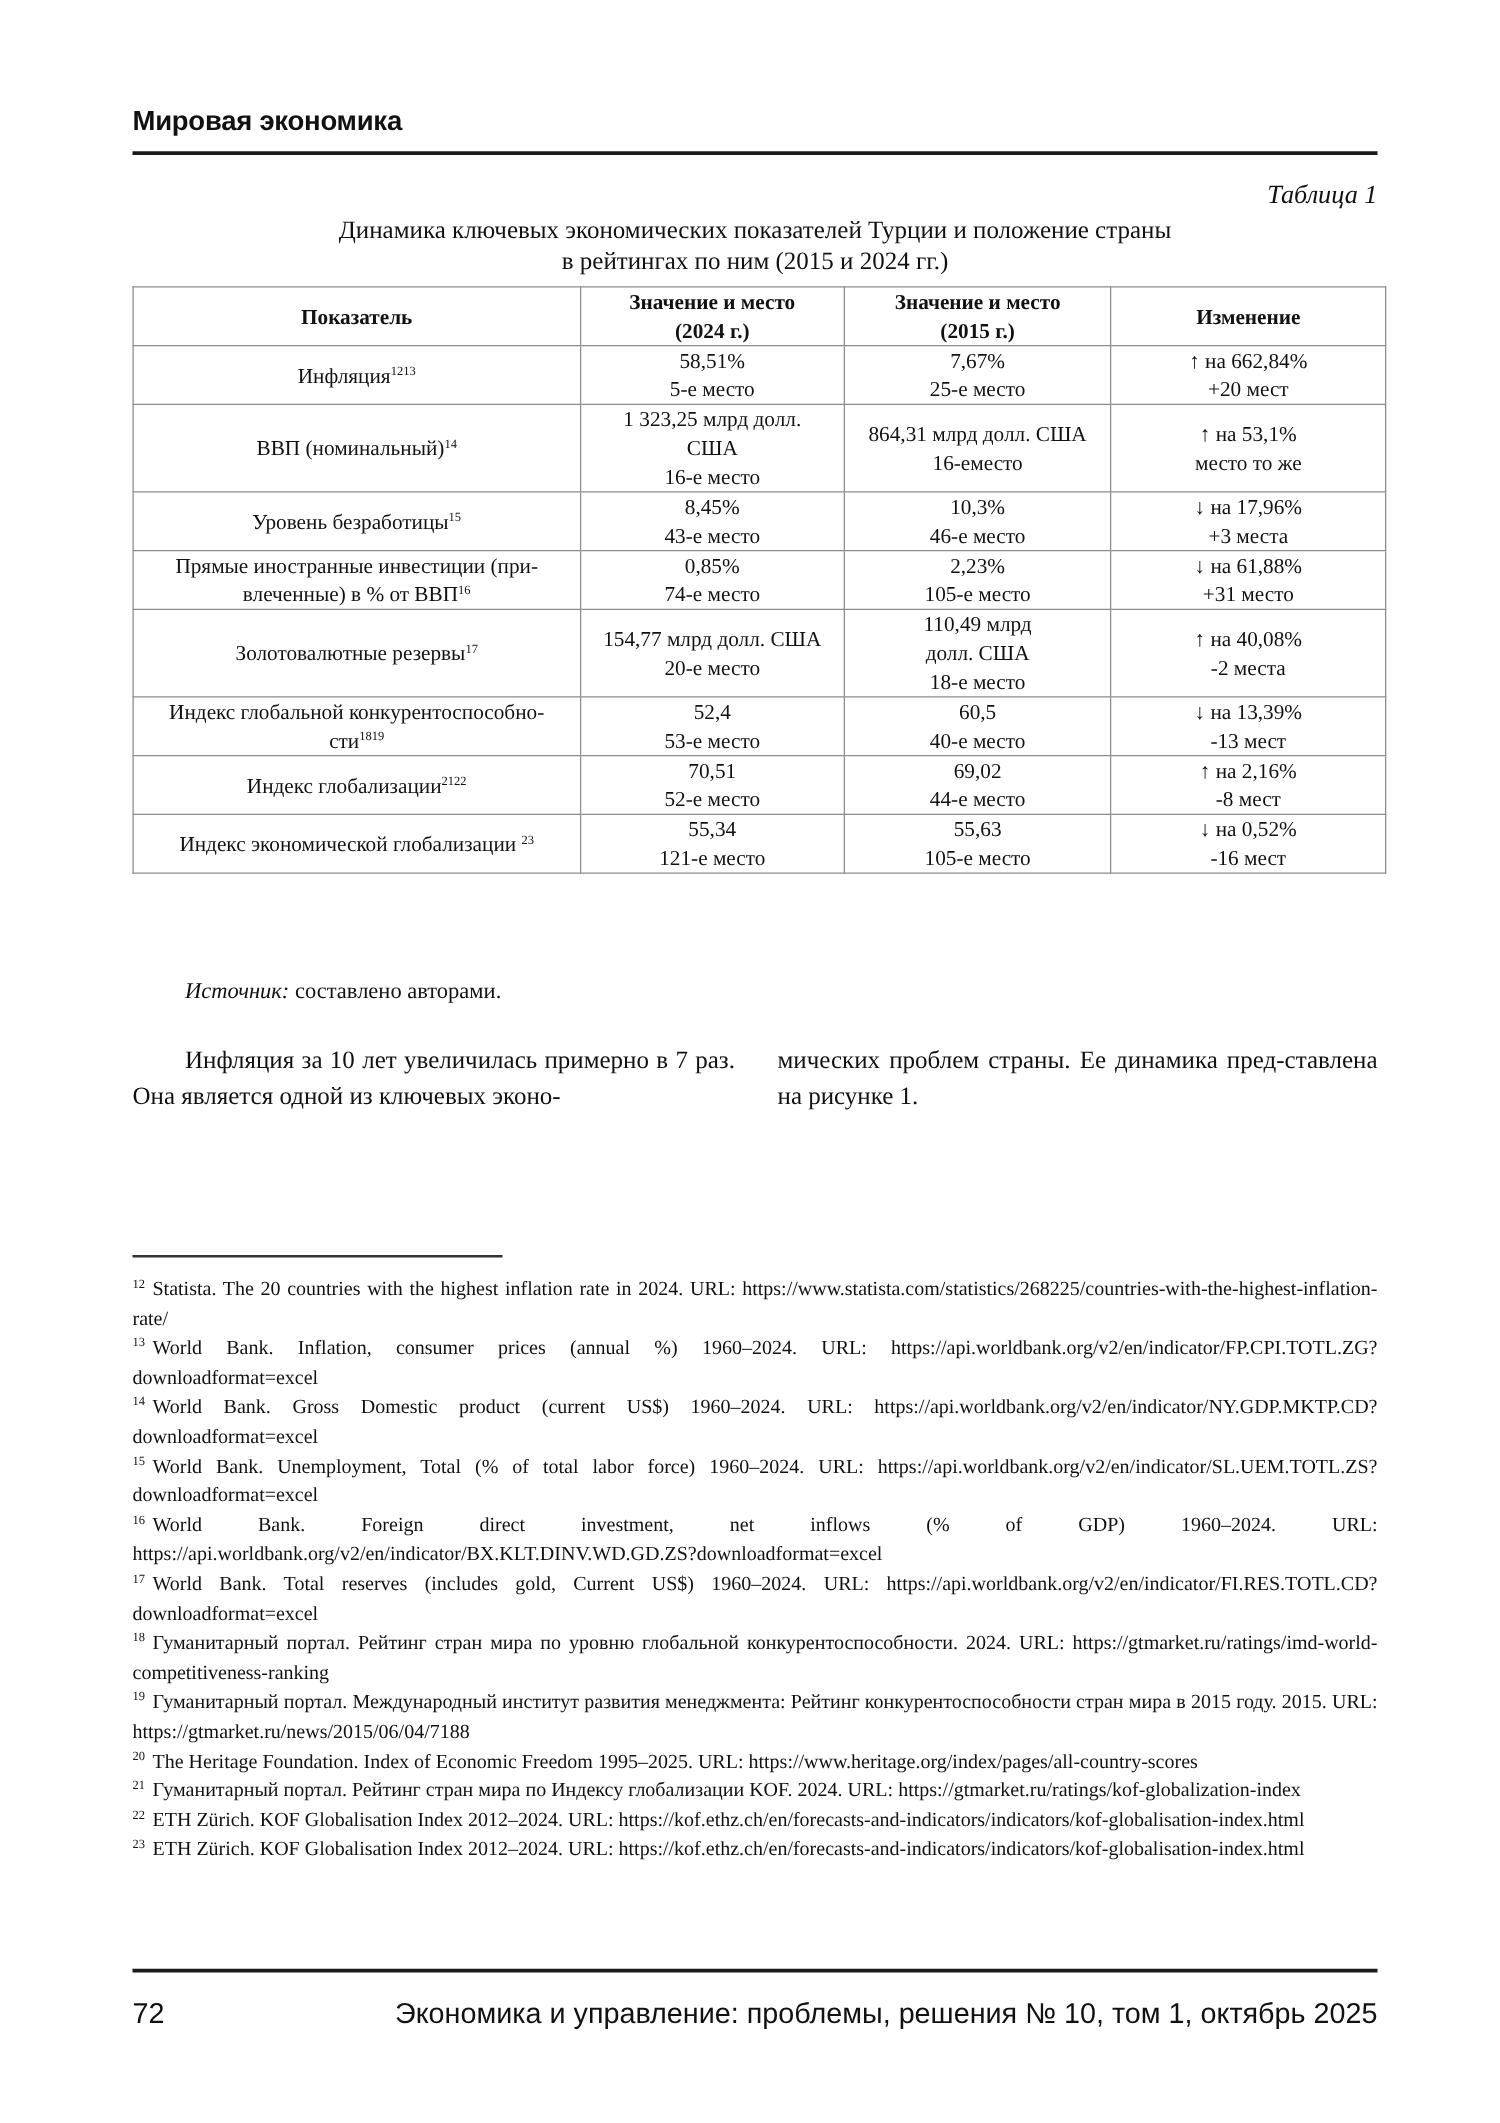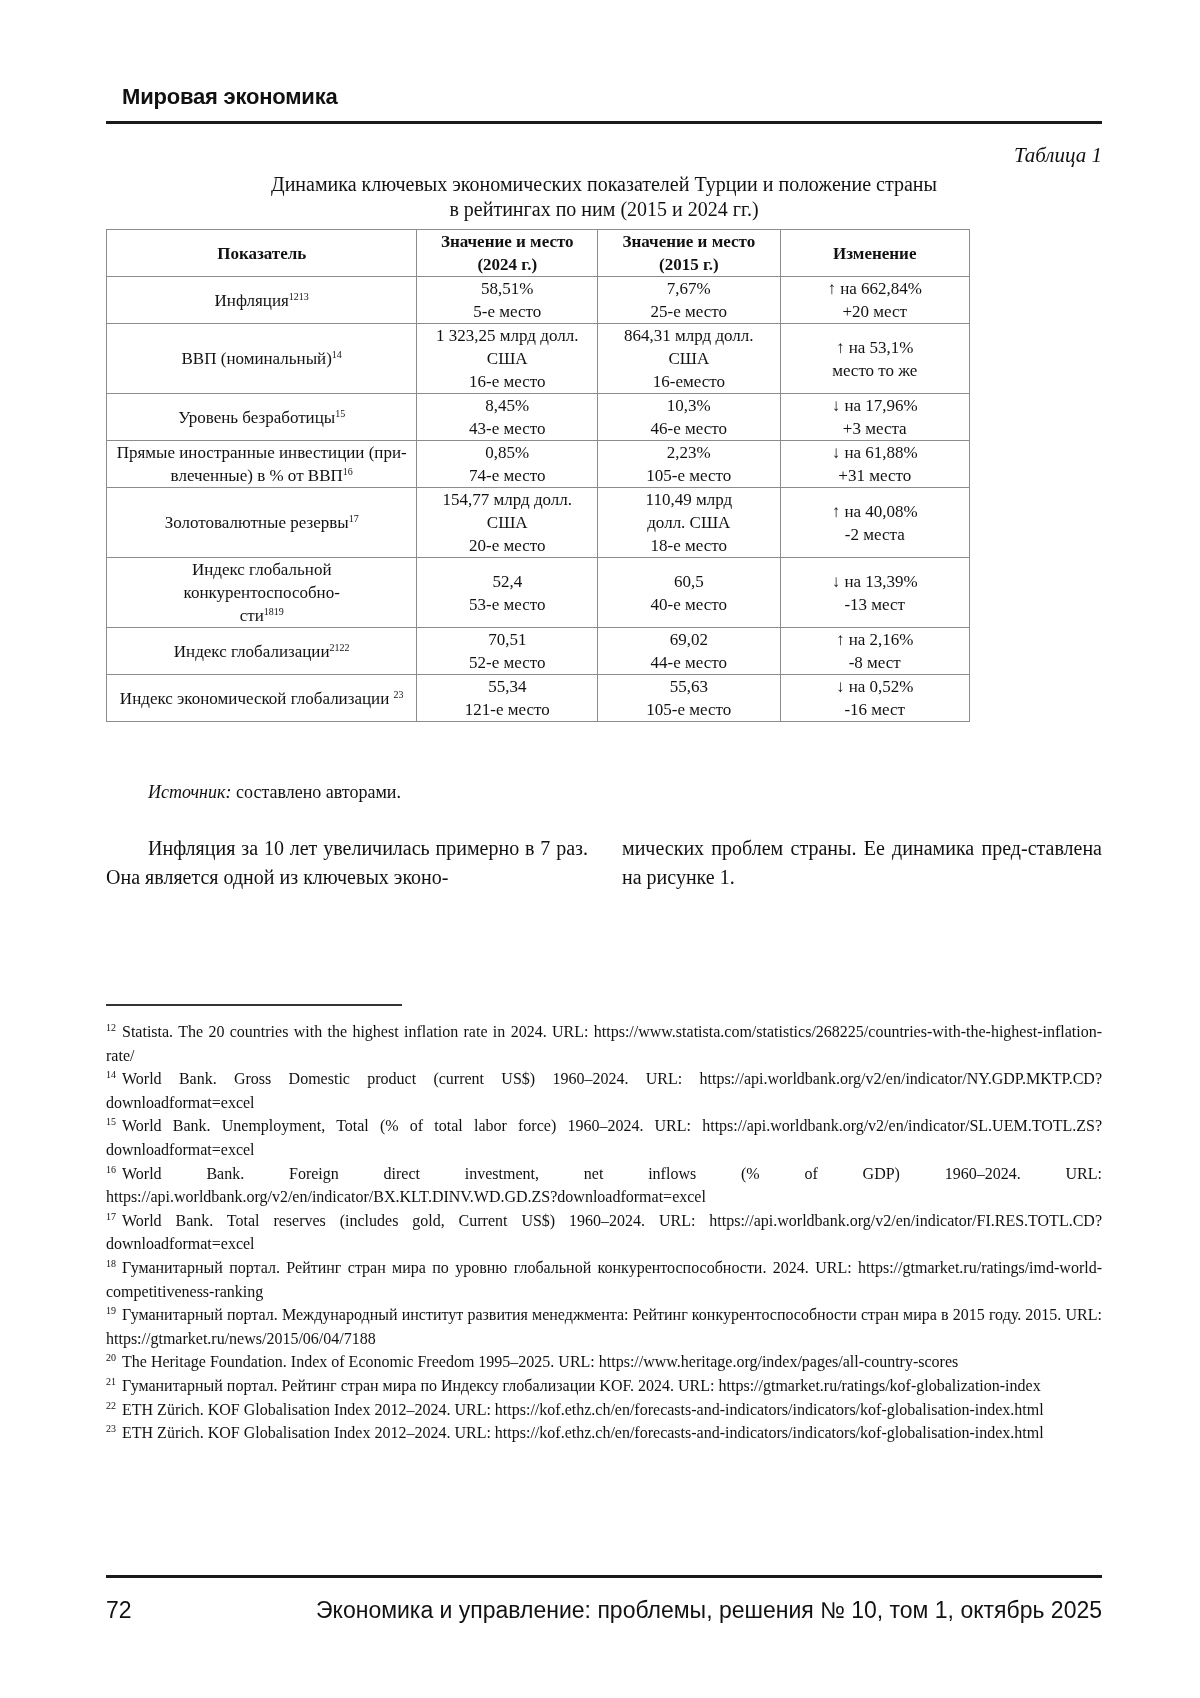--- a/index.html
+++ b/index.html
@@ -1,26 +1,26 @@
 <!DOCTYPE html>
 <html><head>
 <meta charset="utf-8">
 <style>
   html, body { margin: 0; padding: 0; background: #ffffff; }
   body { width: 1200px; height: 1698px; position: relative; overflow: hidden; color: #111; }
   .serif { font-family: "Liberation Serif", "DejaVu Serif", serif; }
   .sans { font-family: "Liberation Sans", "DejaVu Sans", sans-serif; }
 
-  .running-head { position: absolute; left: 122px; top: 84px; font-size: 22px; font-weight: bold; letter-spacing: -0.2px; }
+  .running-head { position: absolute; left: 106px; top: 84px; font-size: 22px; font-weight: bold; letter-spacing: -0.2px; }
   .rule-top { position: absolute; left: 106px; top: 121px; width: 996px; height: 3px; background: #1a1a1a; }
 
   .table-label { position: absolute; right: 98px; top: 143px; font-size: 21px; font-style: italic; }
   .table-title { position: absolute; left: 106px; top: 172px; width: 996px; text-align: center; font-size: 20px; font-weight: normal; line-height: 25px; }
 
-  table.data { position: absolute; left: 106px; top: 229px; width: 864px; border-collapse: collapse; font-size: 17px; line-height: 23px; }
+  table.data { position: absolute; left: 106px; top: 229px; width: 1003px; border-collapse: collapse; font-size: 17px; line-height: 23px; }
   table.data td, table.data th { border: 1.5px solid #8c8c8c; padding: 0 6px; vertical-align: middle; }
   table.data th { font-weight: bold; text-align: center; font-size: 17px; }
   table.data td.c { text-align: center; }
   table.data td.l { text-align: center; }
   .col1 { width: 337px; } .col2 { width: 199px; } .col3 { width: 201px; } .col4 { width: 207px; }
   sup { font-size: 10px; vertical-align: 6px; line-height: 0; }
 
   .source { position: absolute; left: 148px; top: 782px; font-size: 18px; }
   .source i { font-style: italic; }
 
@@ -213,20 +213,21 @@
 
 <div class="source serif"><i>Источник:</i><span> составлено авторами.</span></div>
 
 <div class="col-text col-left serif">Инфляция за 10 лет увеличилась примерно в 7 раз. Она является одной из ключевых эконо-</div>
 <div class="col-text col-right serif">мических проблем страны. Ее динамика пред-ставлена на рисунке 1.</div>
 
 <div class="fn-rule"></div>
 
 <div class="footnotes serif">
   <div class="fn"><sup>12</sup><span>Statista. The 20 countries with the highest inflation rate in 2024. URL: https://www.statista.com/statistics/268225/countries-with-the-highest-inflation-rate/</span></div>
+  <div class="fn"><sup>13</sup><span>World Bank. Inflation, consumer prices (annual %) 1960–2024. URL: https://api.worldbank.org/v2/en/indicator/FP.CPI.TOTL.ZG?downloadformat=excel</span></div>
   <div class="fn"><sup>14</sup><span>World Bank. Gross Domestic product (current US$) 1960–2024. URL: https://api.worldbank.org/v2/en/indicator/NY.GDP.MKTP.CD?downloadformat=excel</span></div>
   <div class="fn"><sup>15</sup><span>World Bank. Unemployment, Total (% of total labor force) 1960–2024. URL: https://api.worldbank.org/v2/en/indicator/SL.UEM.TOTL.ZS?downloadformat=excel</span></div>
   <div class="fn"><sup>16</sup><span>World Bank. Foreign direct investment, net inflows (% of GDP) 1960–2024. URL: https://api.worldbank.org/v2/en/indicator/BX.KLT.DINV.WD.GD.ZS?downloadformat=excel</span></div>
   <div class="fn"><sup>17</sup><span>World Bank. Total reserves (includes gold, Current US$) 1960–2024. URL: https://api.worldbank.org/v2/en/indicator/FI.RES.TOTL.CD?downloadformat=excel</span></div>
   <div class="fn"><sup>18</sup><span>Гуманитарный портал. Рейтинг стран мира по уровню глобальной конкурентоспособности. 2024. URL: https://gtmarket.ru/ratings/imd-world-competitiveness-ranking</span></div>
   <div class="fn"><sup>19</sup><span>Гуманитарный портал. Международный институт развития менеджмента: Рейтинг конкурентоспособности стран мира в 2015 году. 2015. URL: https://gtmarket.ru/news/2015/06/04/7188</span></div>
   <div class="fn"><sup>20</sup><span>The Heritage Foundation. Index of Economic Freedom 1995–2025. URL: https://www.heritage.org/index/pages/all-country-scores</span></div>
   <div class="fn"><sup>21</sup><span>Гуманитарный портал. Рейтинг стран мира по Индексу глобализации KOF. 2024. URL: https://gtmarket.ru/ratings/kof-globalization-index</span></div>
   <div class="fn"><sup>22</sup><span>ETH Zürich. KOF Globalisation Index 2012–2024. URL: https://kof.ethz.ch/en/forecasts-and-indicators/indicators/kof-globalisation-index.html</span></div>
   <div class="fn"><sup>23</sup><span>ETH Zürich. KOF Globalisation Index 2012–2024. URL: https://kof.ethz.ch/en/forecasts-and-indicators/indicators/kof-globalisation-index.html</span></div>

